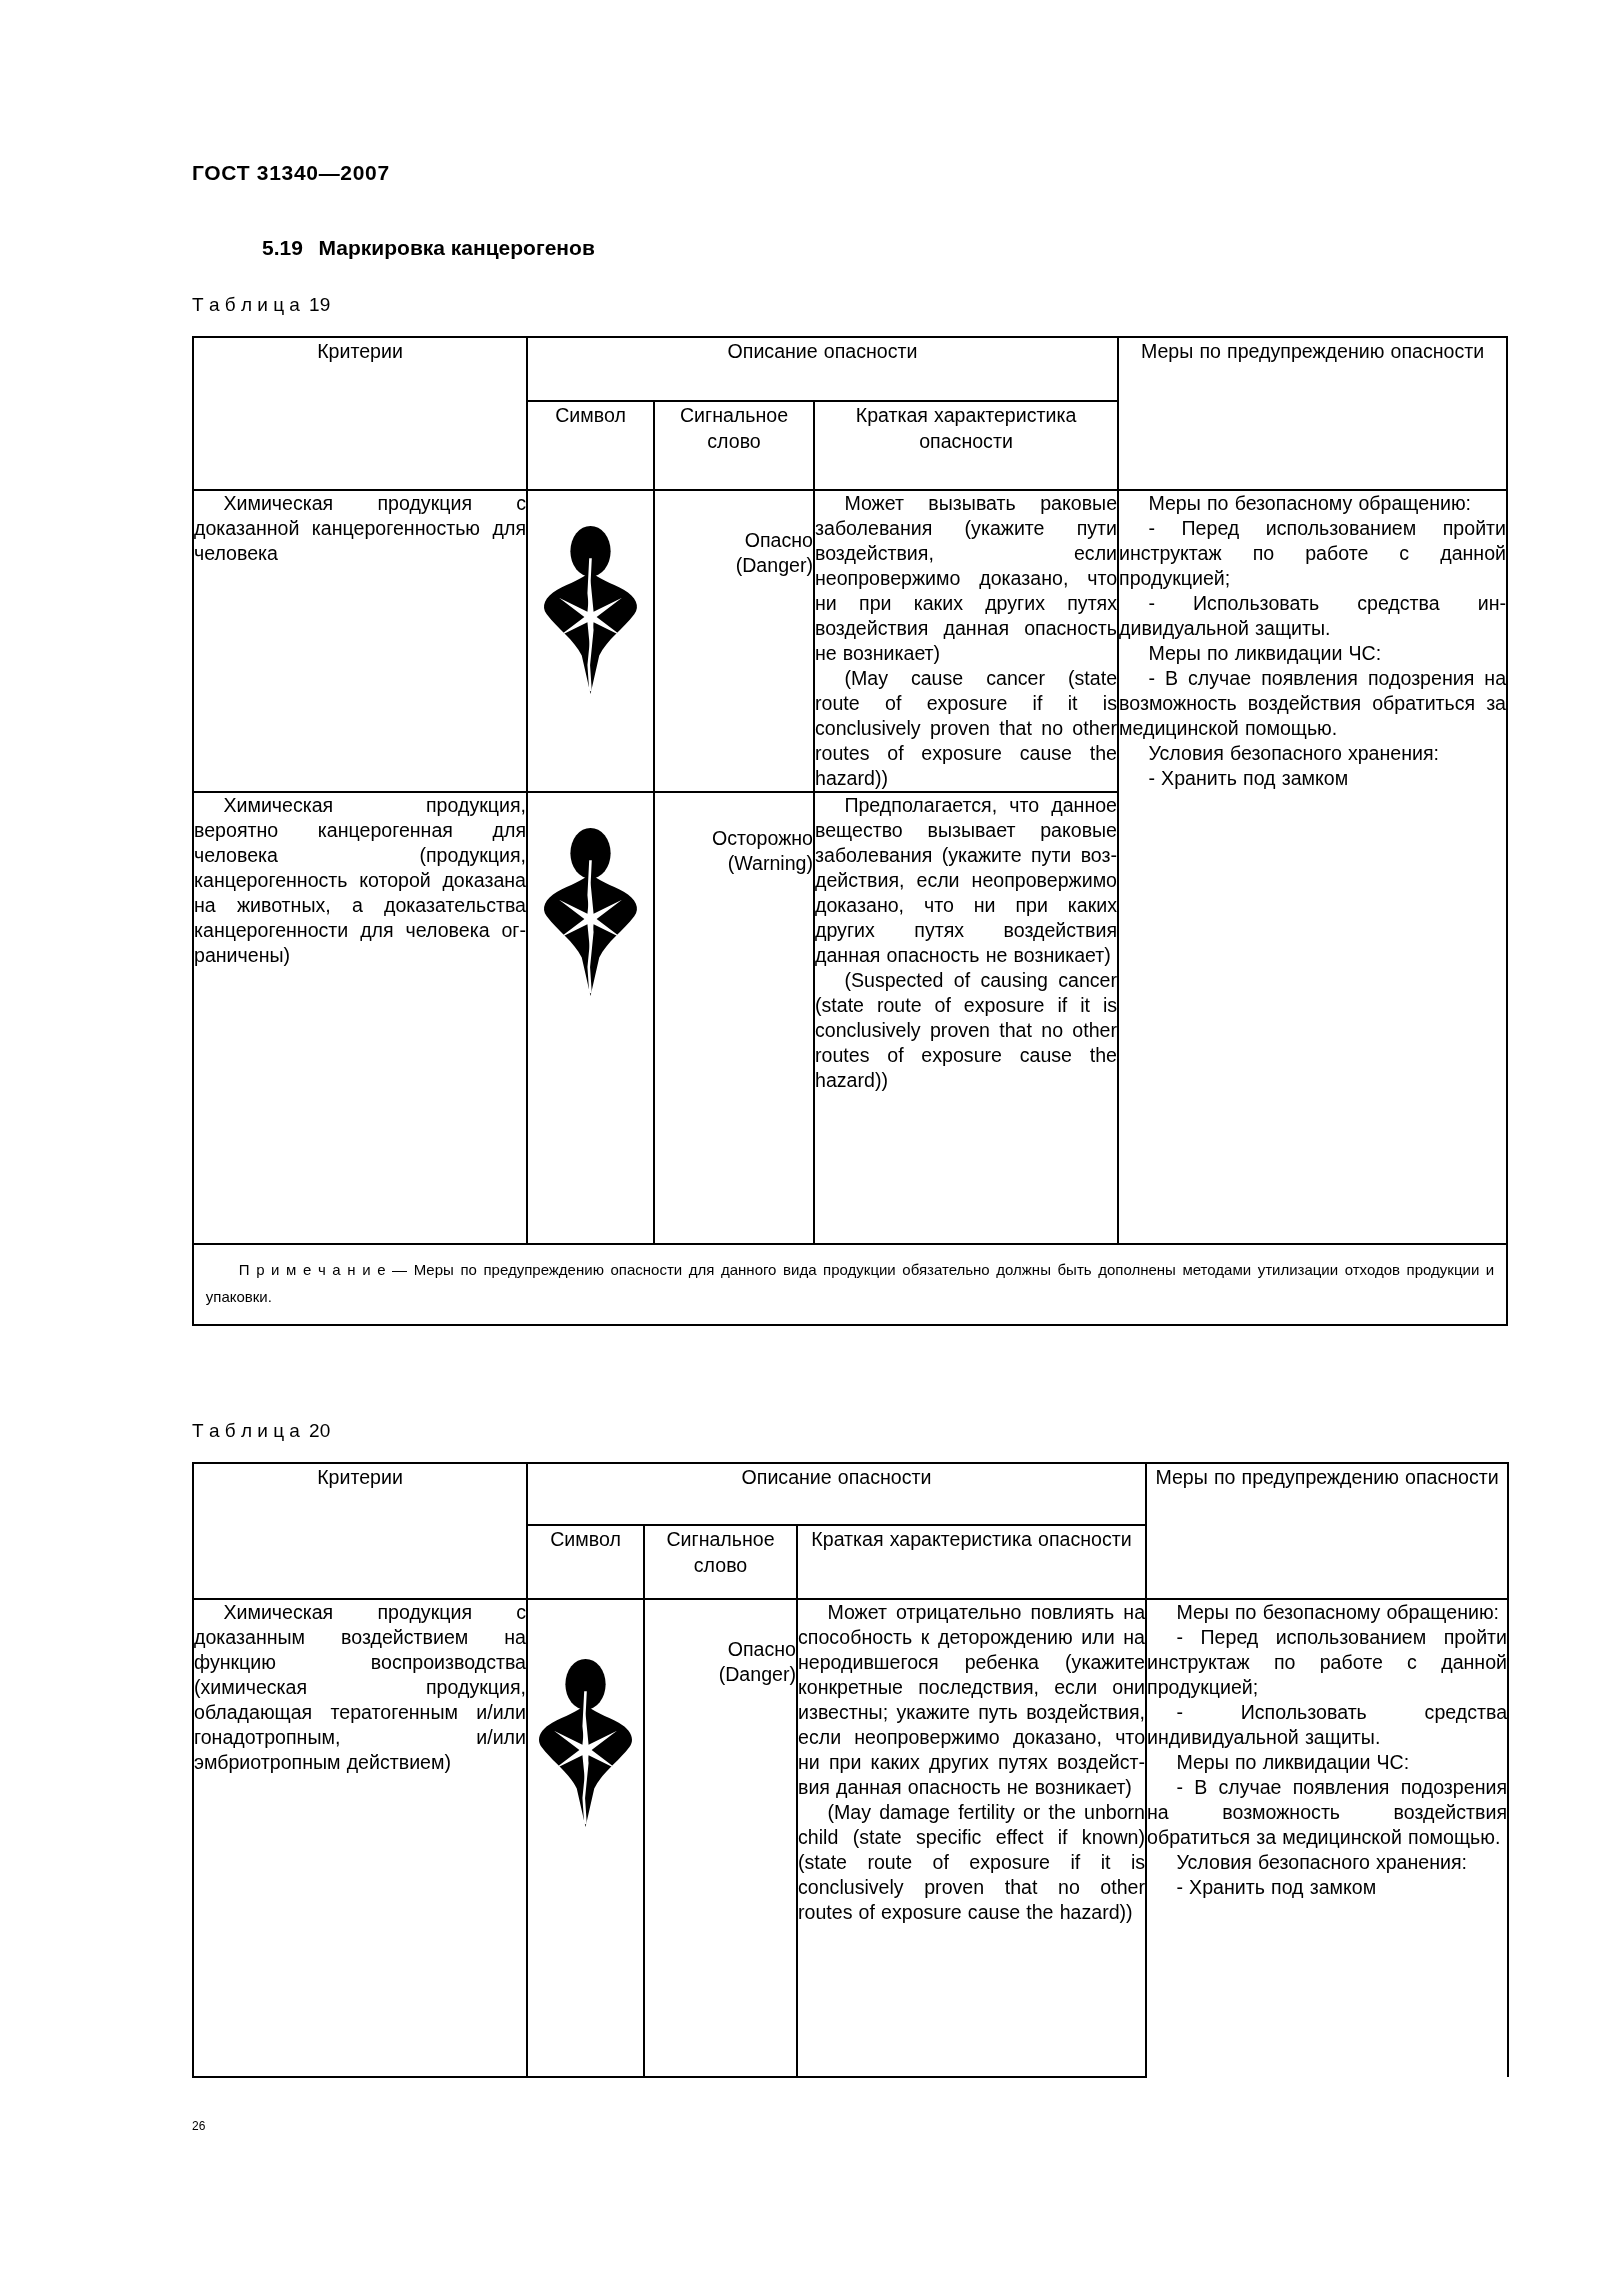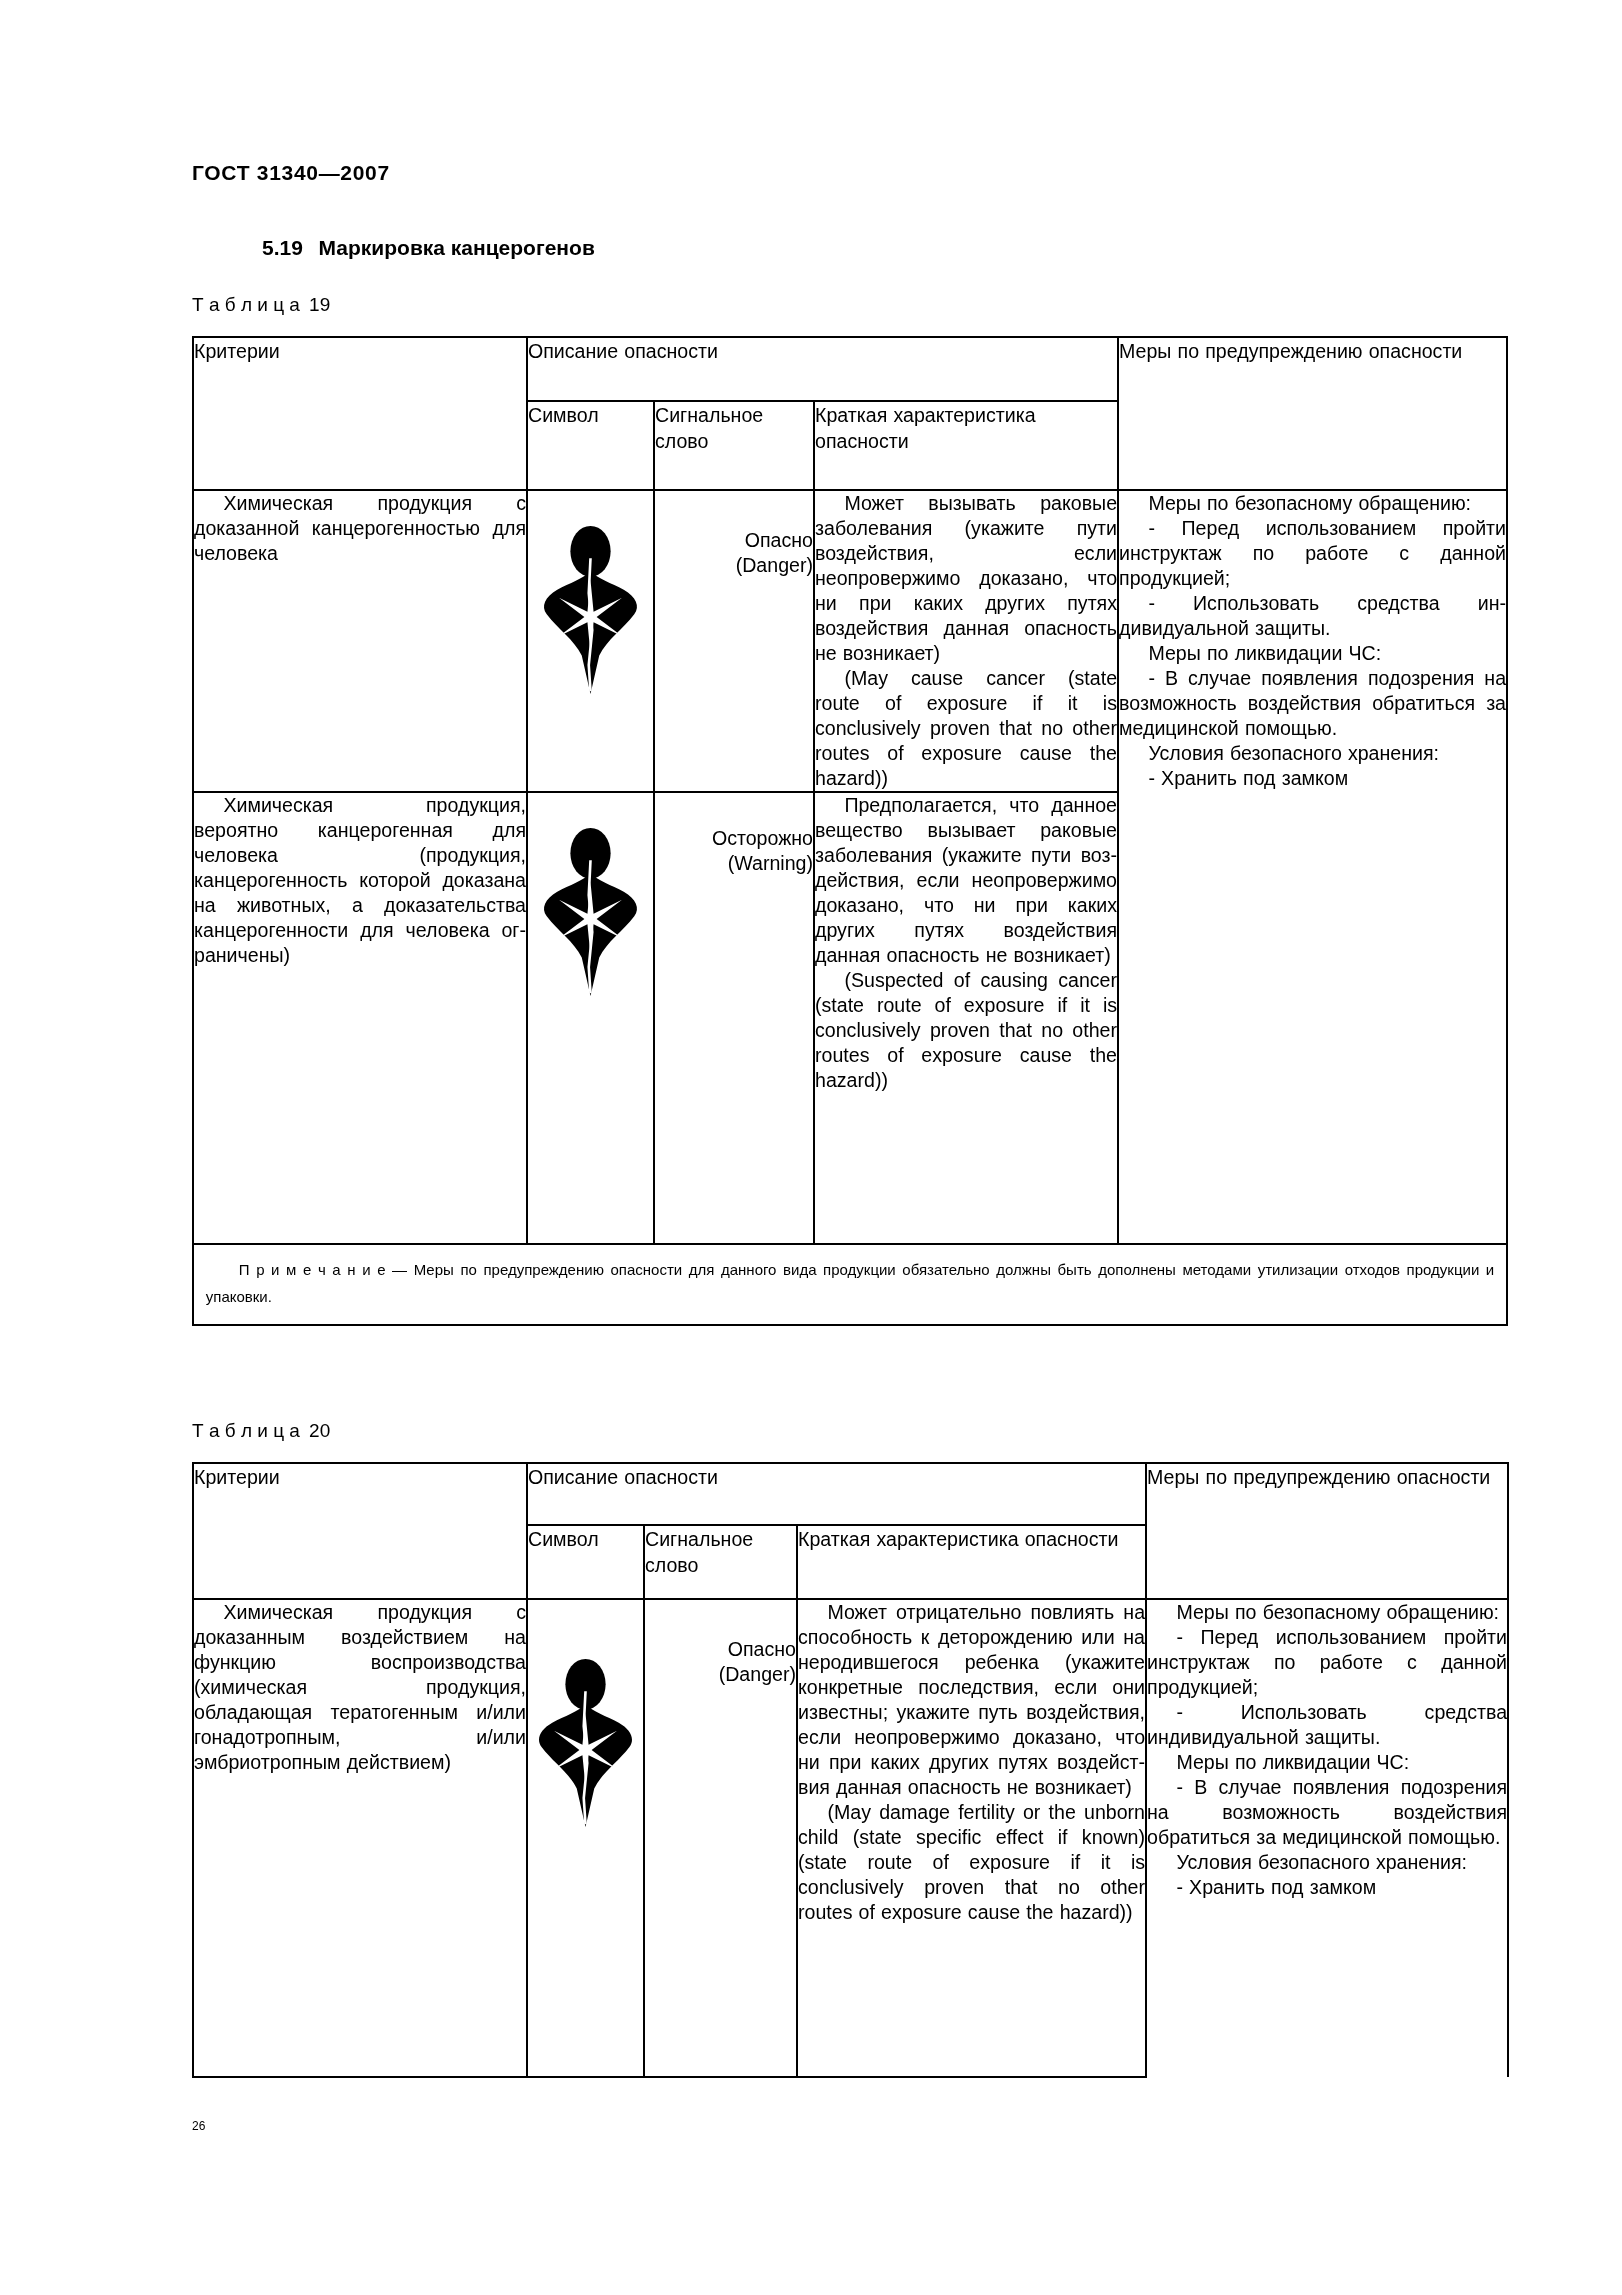--- a/index.html
+++ b/index.html
@@ -32,21 +32,21 @@
     background:#fff;
   }
   .gost-table td{
     border:2px solid #000;
     vertical-align:top;
     padding:0;
     overflow:hidden;
     word-spacing:0.7px;
   }
   .hc{
-    vertical-align:middle;
+    text-align:center; vertical-align:middle;
     font-size:19.6px; line-height:26px;
     padding:3.9px 9.2px;
   }
   .dblb{border-bottom:6.5px double #000;}
   .cell{font-size:19.6px; line-height:25px; padding:19.6px 7.9px 7.9px 7.9px;}
   .para{margin:0; text-indent:29.4px; text-align:justify;}
   td.sig .para{text-align:right; text-indent:0;}
   td.sym{text-align:center; padding-top:34px;}
   td.sym2{padding-top:58px;}
   td.nb{border-bottom:none;}

